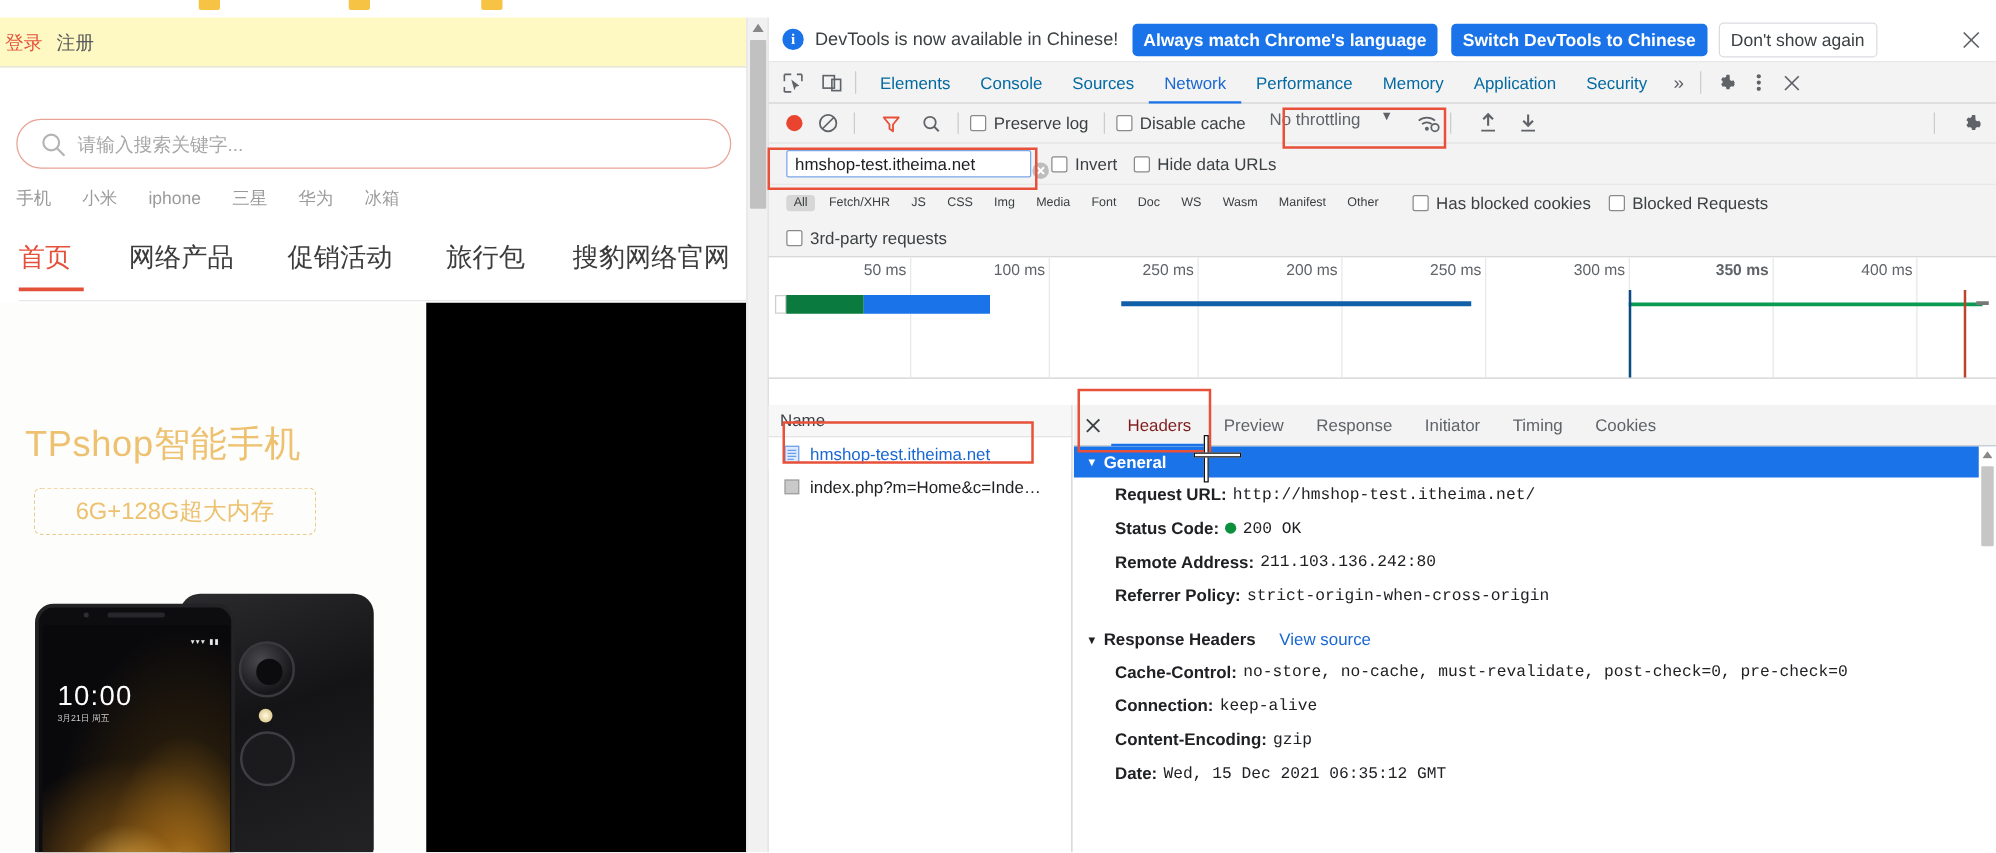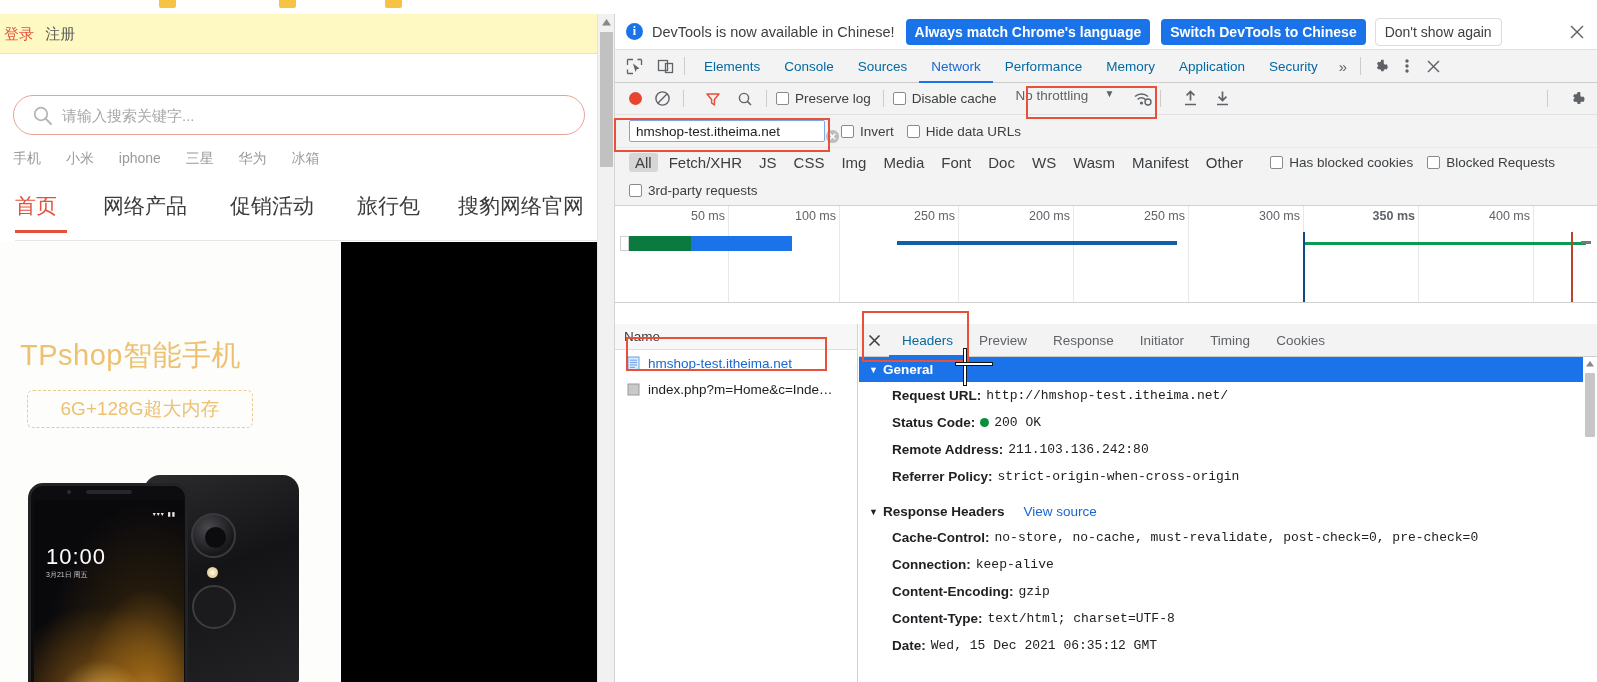--- a/index.html
+++ b/index.html
@@ -120,21 +120,21 @@
               border:1px solid transparent; cursor:pointer; }
   .throttle .caret { margin-left:16px; font-size:10px; }
 
   .dt-filterbar { position:relative; height:33px; background:#f3f3f3; border-bottom:1px solid #e8e8e8;
                   display:flex; align-items:center; padding-left:14px; }
   .filter-input { width:196px; height:22px; border:1px solid #7aa7e8; border-radius:2px; background:#fff;
                   font-size:13.5px; color:#202124; padding:0 22px 0 6px; font-family:inherit; outline:none; }
   .filter-clear { position:absolute; left:196px; top:9px; width:15px; height:15px; cursor:pointer; }
 
   .dt-types { position:relative; height:28px; background:#f3f3f3; display:flex; align-items:center; padding-left:14px; }
-  .type-chip { padding:1px 6px; font-size:15px; color:#3c4043; margin-right:5px; border-radius:3px; cursor:pointer; }
+  .type-chip { padding:1px 6px; font-size:10px; color:#3c4043; margin-right:5px; border-radius:3px; cursor:pointer; }
   .type-chip.active { background:#d6d6d6; }
   .dt-types2 { position:relative; height:30px; background:#f3f3f3; border-bottom:1px solid #d0d0d0;
                display:flex; align-items:center; padding-left:14px; }
 
   .overview { position:relative; height:97px; background:#fff; border-bottom:1px solid #d0d0d0; overflow:hidden; }
   .ov-tick { position:absolute; top:0; height:97px; border-left:1px solid #e8e8e8; }
   .ov-tick span { position:absolute; right:4px; top:3px; font-size:12.5px; color:#5f6368; white-space:nowrap; }
   .ov-bar { position:absolute; top:30px; height:15px; }
 
   .req-panel { position:absolute; left:0; top:0; width:243px; bottom:0; background:#fff; border-right:1px solid #d0d0d0; }
@@ -143,21 +143,21 @@
   .req-row { height:26px; display:flex; align-items:center; padding-left:12px; font-size:13.5px; cursor:pointer; }
   .req-row.sel { background:#fff; }
   .req-row .rname { margin-left:8px; color:#1967d2; }
   .req-row .rname.grey { color:#202124; }
   .doc-ico { width:13px; height:15px; }
 
   .detail-panel { position:absolute; left:244px; top:0; right:0; bottom:0; background:#fff; }
   .detail-tabs { height:33px; background:#f3f3f3; border-bottom:1px solid #cdcdcd; display:flex; align-items:center; }
   .dtab-close { width:30px; height:33px; display:flex; align-items:center; justify-content:center; cursor:pointer; }
   .dtab { padding:0 13px; height:33px; line-height:33px; font-size:13.5px; color:#5f6368; cursor:pointer; }
-  .dtab.active { color:#0369a1; border-bottom:2.5px solid #1a73e8; }
+  .dtab.active { color:#7f1d1d; border-bottom:2.5px solid #1a73e8; }
 
   .hdr-scroll { position:absolute; left:0; top:33px; right:0; bottom:0; overflow:hidden; }
   .hdr-section-title { height:25px; display:flex; align-items:center; padding-left:10px;
                        font-size:13.5px; font-weight:bold; color:#202124; }
   .hdr-section-title.selected { background:#1a73e8; color:#fff; }
   .tri { margin-right:5px; font-size:9px; }
   .view-source { margin-left:19px; font-weight:normal; color:#1967d2; font-size:13.5px; cursor:pointer; }
   .hdr-row { height:27px; display:flex; align-items:center; padding-left:33px; font-size:13.5px; white-space:nowrap; }
   .hdr-key { font-weight:bold; color:#202124; }
   .hdr-val { font-family:"Liberation Mono","DejaVu Sans Mono",monospace; color:#202124; margin-left:5px; font-size:13px; }
@@ -538,24 +538,20 @@
           </div>
           <div class="hdr-row">
             <span class="hdr-key">Connection:</span>
             <span class="hdr-val">keep-alive</span>
           </div>
           <div class="hdr-row">
             <span class="hdr-key">Content-Encoding:</span>
             <span class="hdr-val">gzip</span>
           </div>
           <div class="hdr-row">
-            <span class="hdr-key">Content-Type:</span>
-            <span class="hdr-val">text/html; charset=UTF-8</span>
-          </div>
-          <div class="hdr-row">
             <span class="hdr-key">Date:</span>
             <span class="hdr-val">Wed, 15 Dec 2021 06:35:12 GMT</span>
           </div>
         </div>
 
         <div class="dt-vscroll">
           <div class="up">
             <svg width="8" height="6" viewBox="0 0 8 6">
                 <polygon points="4,0 8,5.5 0,5.5" fill="#888"></polygon>
               </svg>

